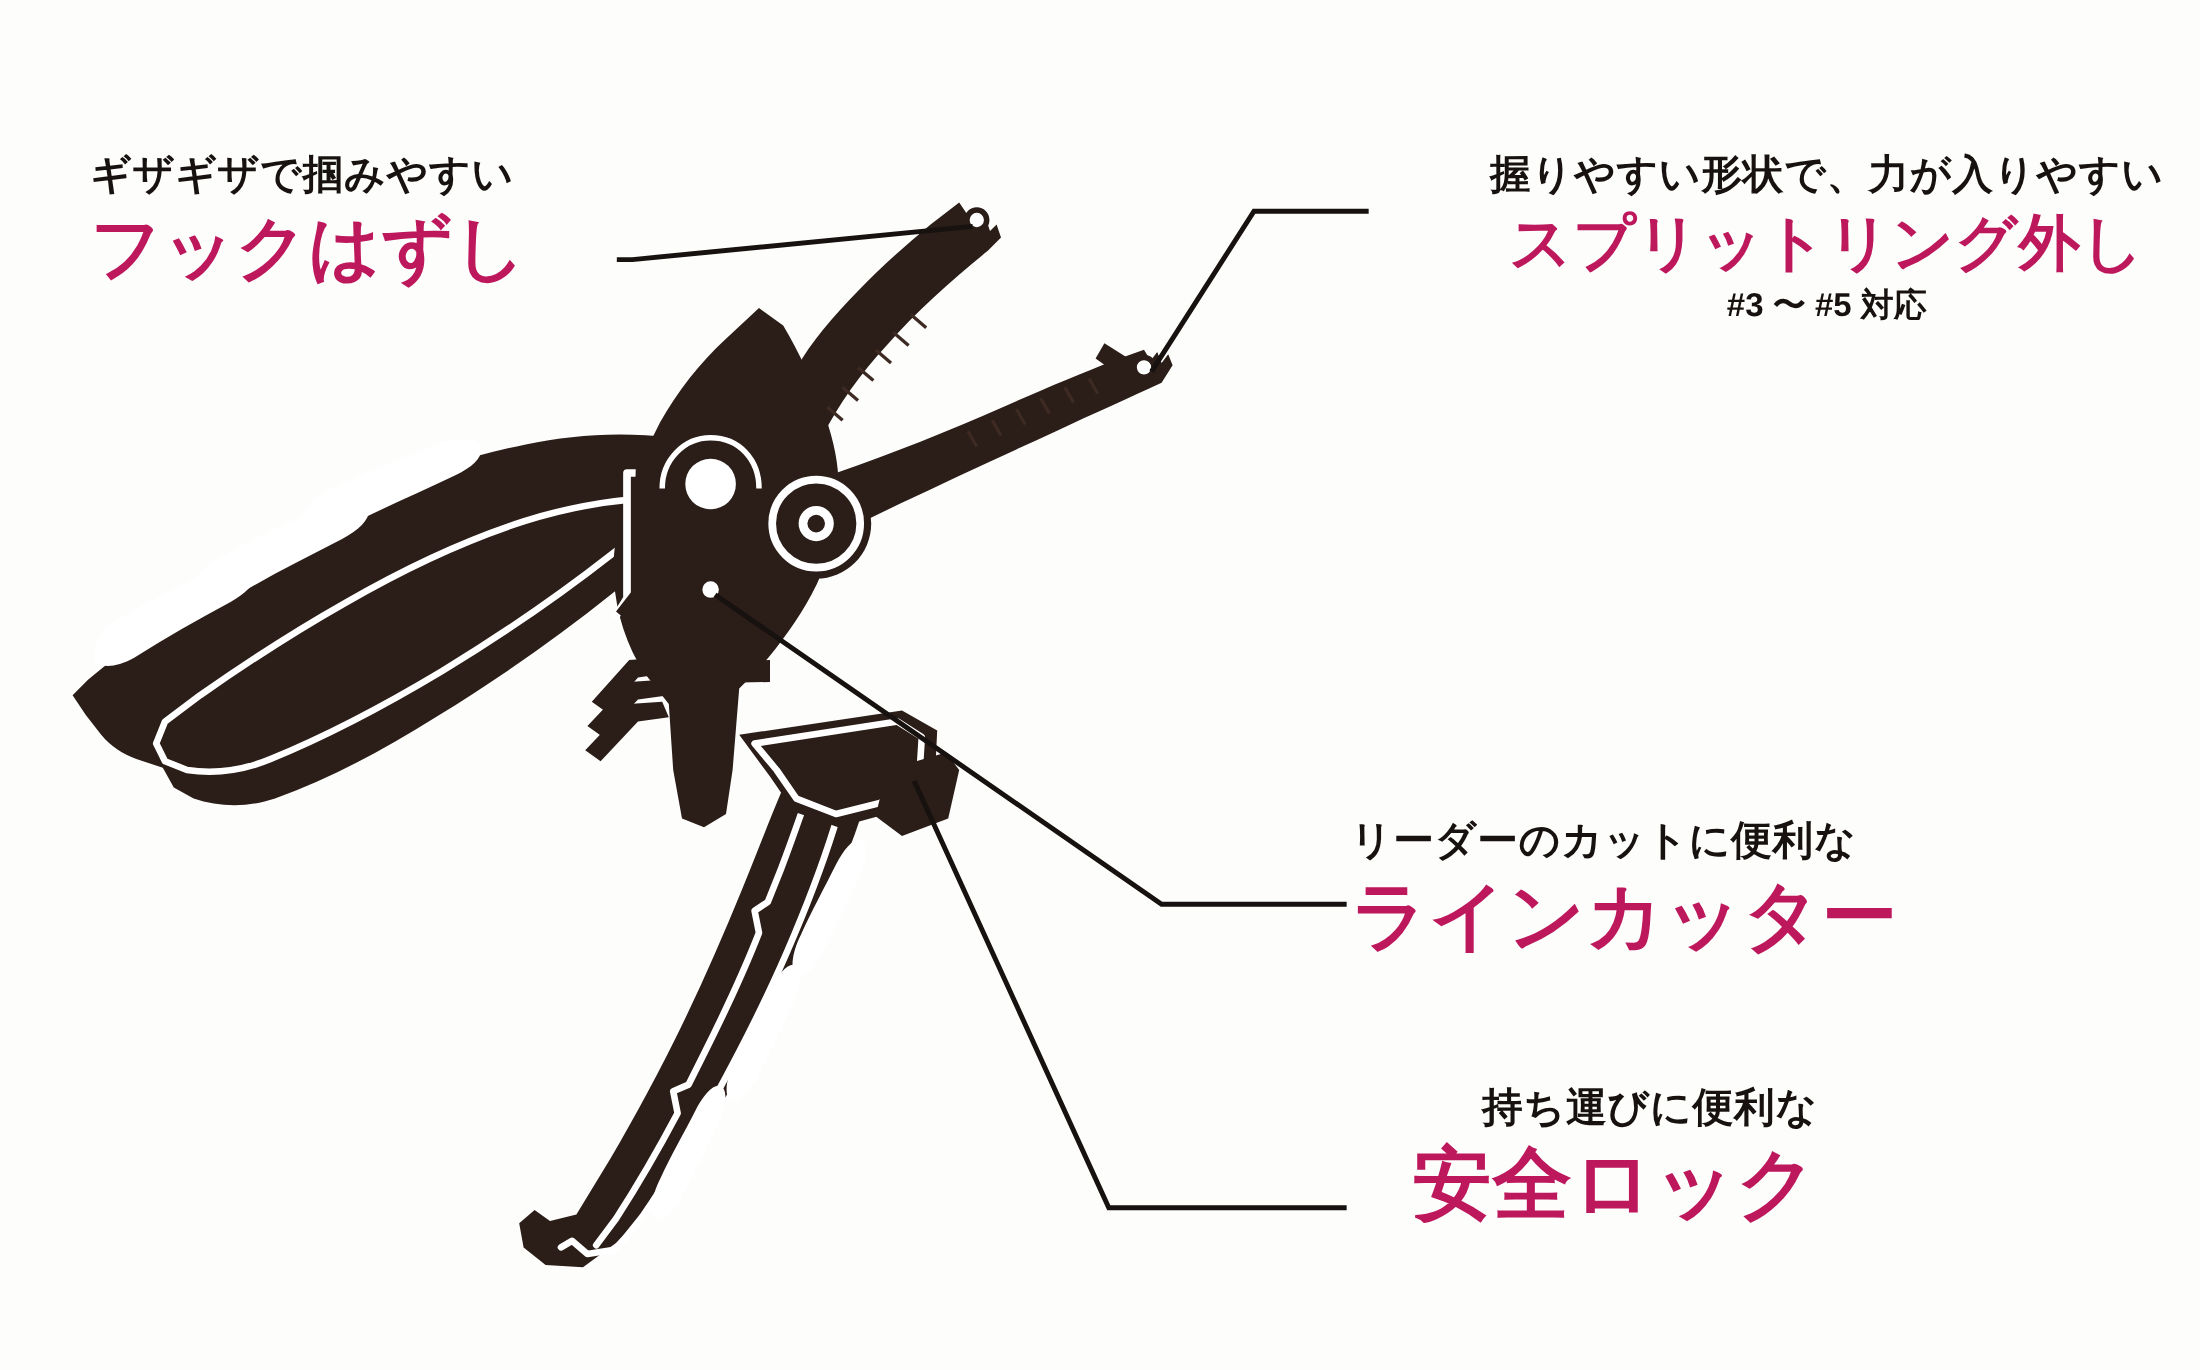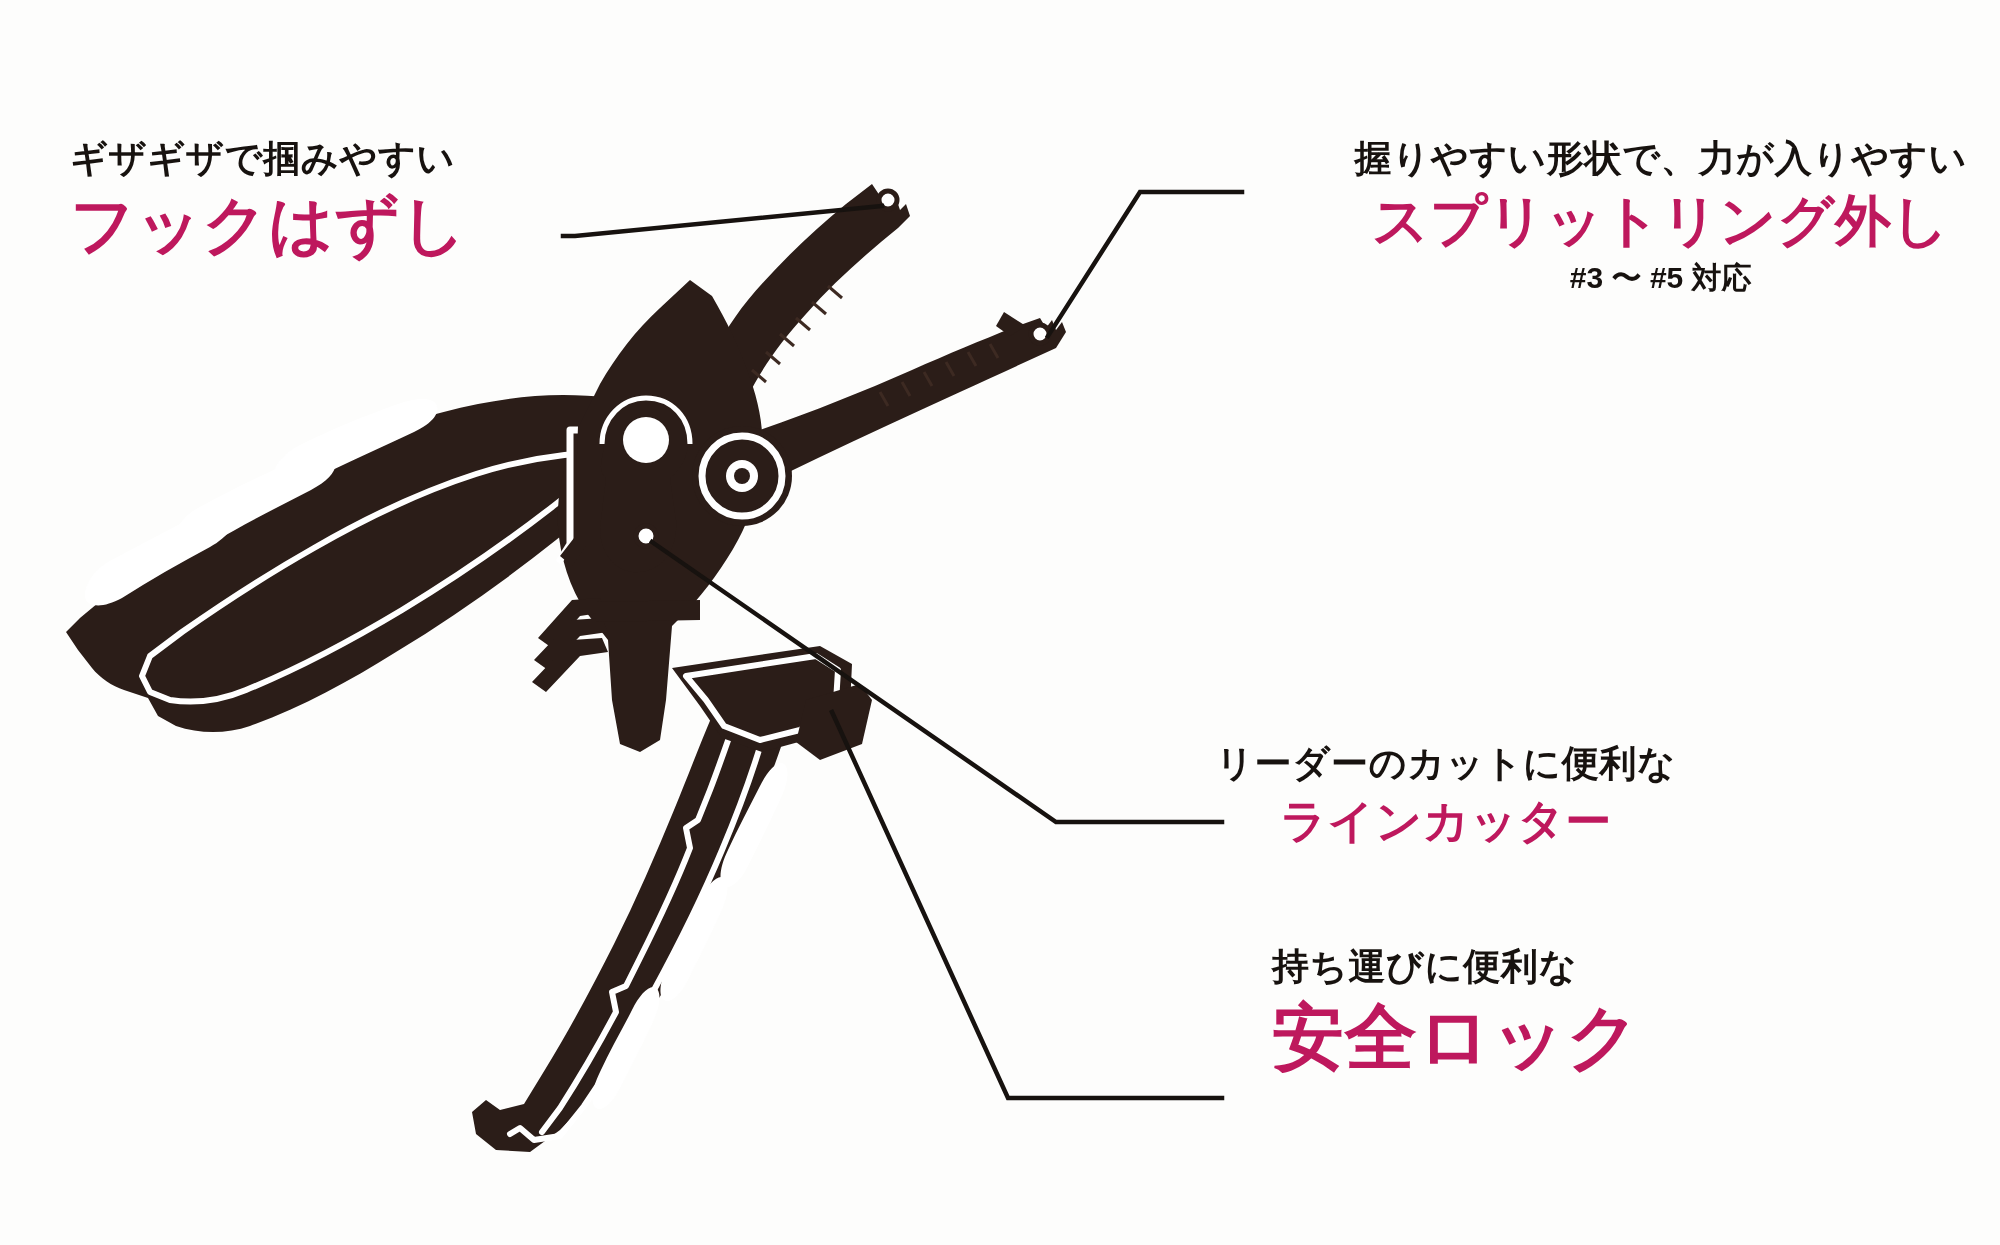--- a/index.html
+++ b/index.html
@@ -7,21 +7,21 @@
   body{
     width:2000px;height:1245px;
     background:#ffffff;
     font-family:"Liberation Sans","DejaVu Sans",sans-serif;
     overflow:hidden;
     position:relative;
   }
   #stage{position:absolute;inset:0;width:2000px;height:1245px;background:#fdfdfc;}
 
   
-  .callout{position:absolute;}
+  .callout{position:absolute;margin-left:12px;}
   .callout .sub{
     color:#17120f;
     font-weight:700;
     letter-spacing:0.02em;
     white-space:nowrap;
     line-height:1.0;
   }
   .callout .main{
     color:#be185d;
     font-weight:700;
@@ -43,24 +43,24 @@
 
   
   #c-split{right:33px;top:140px;text-align:center;}
   #c-split .sub{font-size:37px;margin-bottom:16px;}
   #c-split .main{font-size:56px;}
   #c-split .note{font-size:30px;margin-top:14px;}
 
   
   #c-cutter{left:1216px;top:745px;text-align:left;}
   #c-cutter .sub{font-size:37px;margin-bottom:16px;}
-  #c-cutter .main{font-size:46px;text-align:center;}
-
-  
-  #c-lock{left:1272px;top:948px;text-align:left;}
+  #c-cutter .main{font-size:69px;text-align:center;}
+
+  
+  #c-lock{left:1272px;top:988px;text-align:right;}
   #c-lock .sub{font-size:37px;margin-bottom:16px;}
   #c-lock .main{font-size:72px;}
 
   svg.layer{position:absolute;left:0;top:0;width:2000px;height:1245px;pointer-events:none;}
 </style>
 </head>
 <body>
 
 <div id="stage">
 

